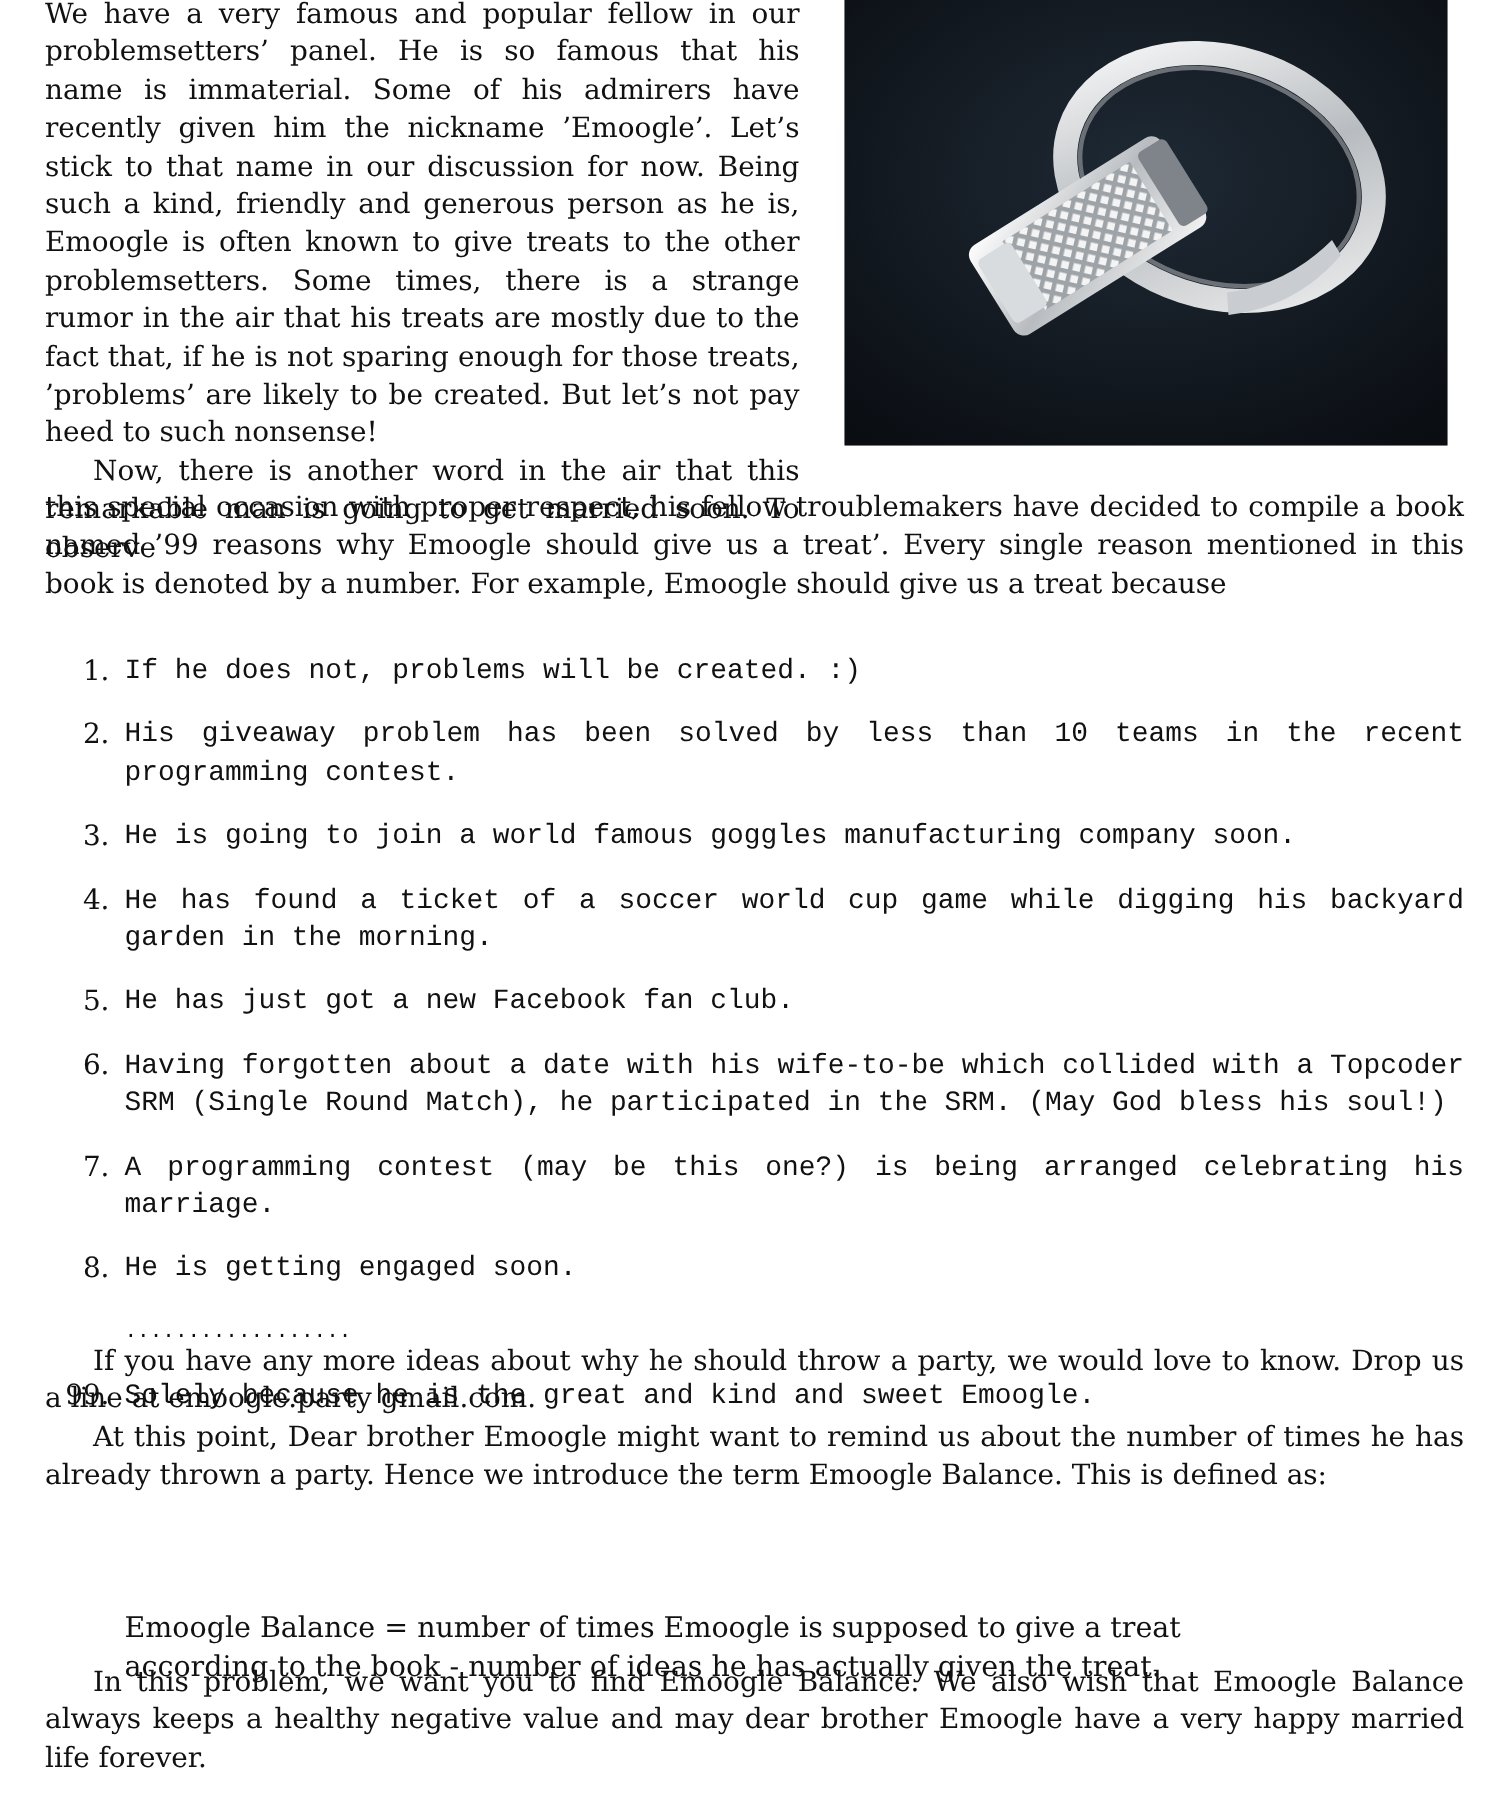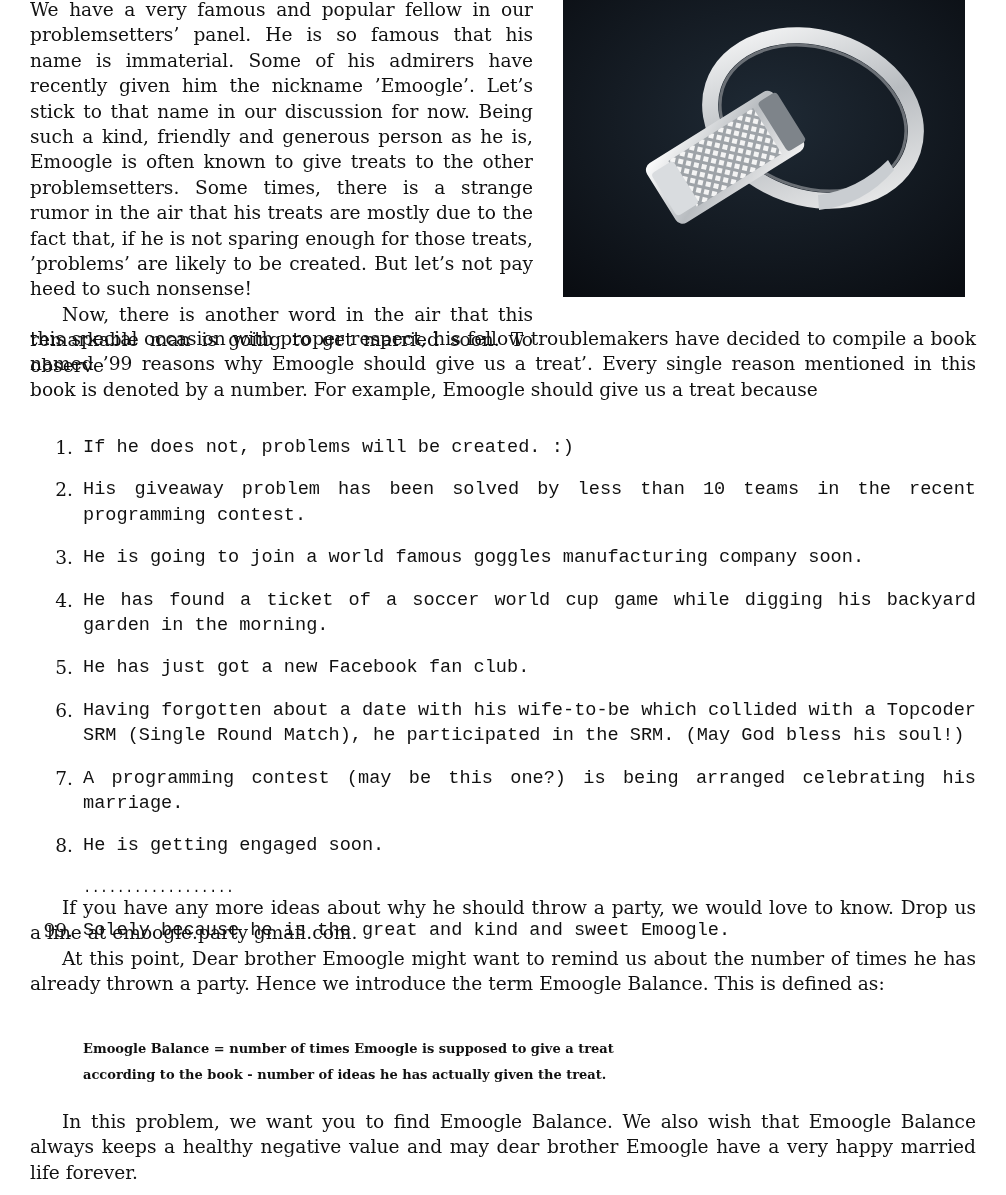--- a/index.html
+++ b/index.html
@@ -16,22 +16,22 @@
     .figure svg { display: block; }
     .intro-block { position: absolute; left: 30px; top: -3px; width: 503px; }
     .p { margin: 0; }
     .indent { text-indent: 32px; }
     .wide { position: absolute; left: 30px; width: 946px; }
     .list { position: absolute; left: 30px; top: 435px; width: 946px; margin: 0; padding: 0; list-style: none; }
     .list li { position: relative; padding-left: 53px; margin: 0; }
     .list .num { position: absolute; left: 0; width: 43px; text-align: right; }
     .list .body { display: block; font-family: Liberation Mono, monospace; }
     .def {
-      position: absolute; left: 83px; top: 1036px; width: 800px;
-      font-weight: bold; font-size: 13px; line-height: 26px;
+      position: absolute; left: 83px; top: 1072px; width: 800px;
+      font-weight: normal; font-size: 19px; line-height: 26px;
     }
   </style>
 </head>
 <body>
 
 <div class="intro-block txt">
   <p class="p">We have a very famous and popular fellow in our problemsetters’ panel.  He is so famous that his name is immaterial.  Some of his admirers have recently given him the nickname ’Emoogle’. Let’s stick to that name in our discussion for now. Being such a kind, friendly and generous person as he is, Emoogle is often known to give treats to the other problemsetters. Some times, there is a strange rumor in the air that his treats are mostly due to the fact that, if he is not sparing enough for those treats, ’problems’ are likely to be created. But let’s not pay heed to such nonsense!</p>
   <p class="p indent">Now, there is another word in the air that this remarkable man is going to get married soon. To observe</p>
 </div>
 

